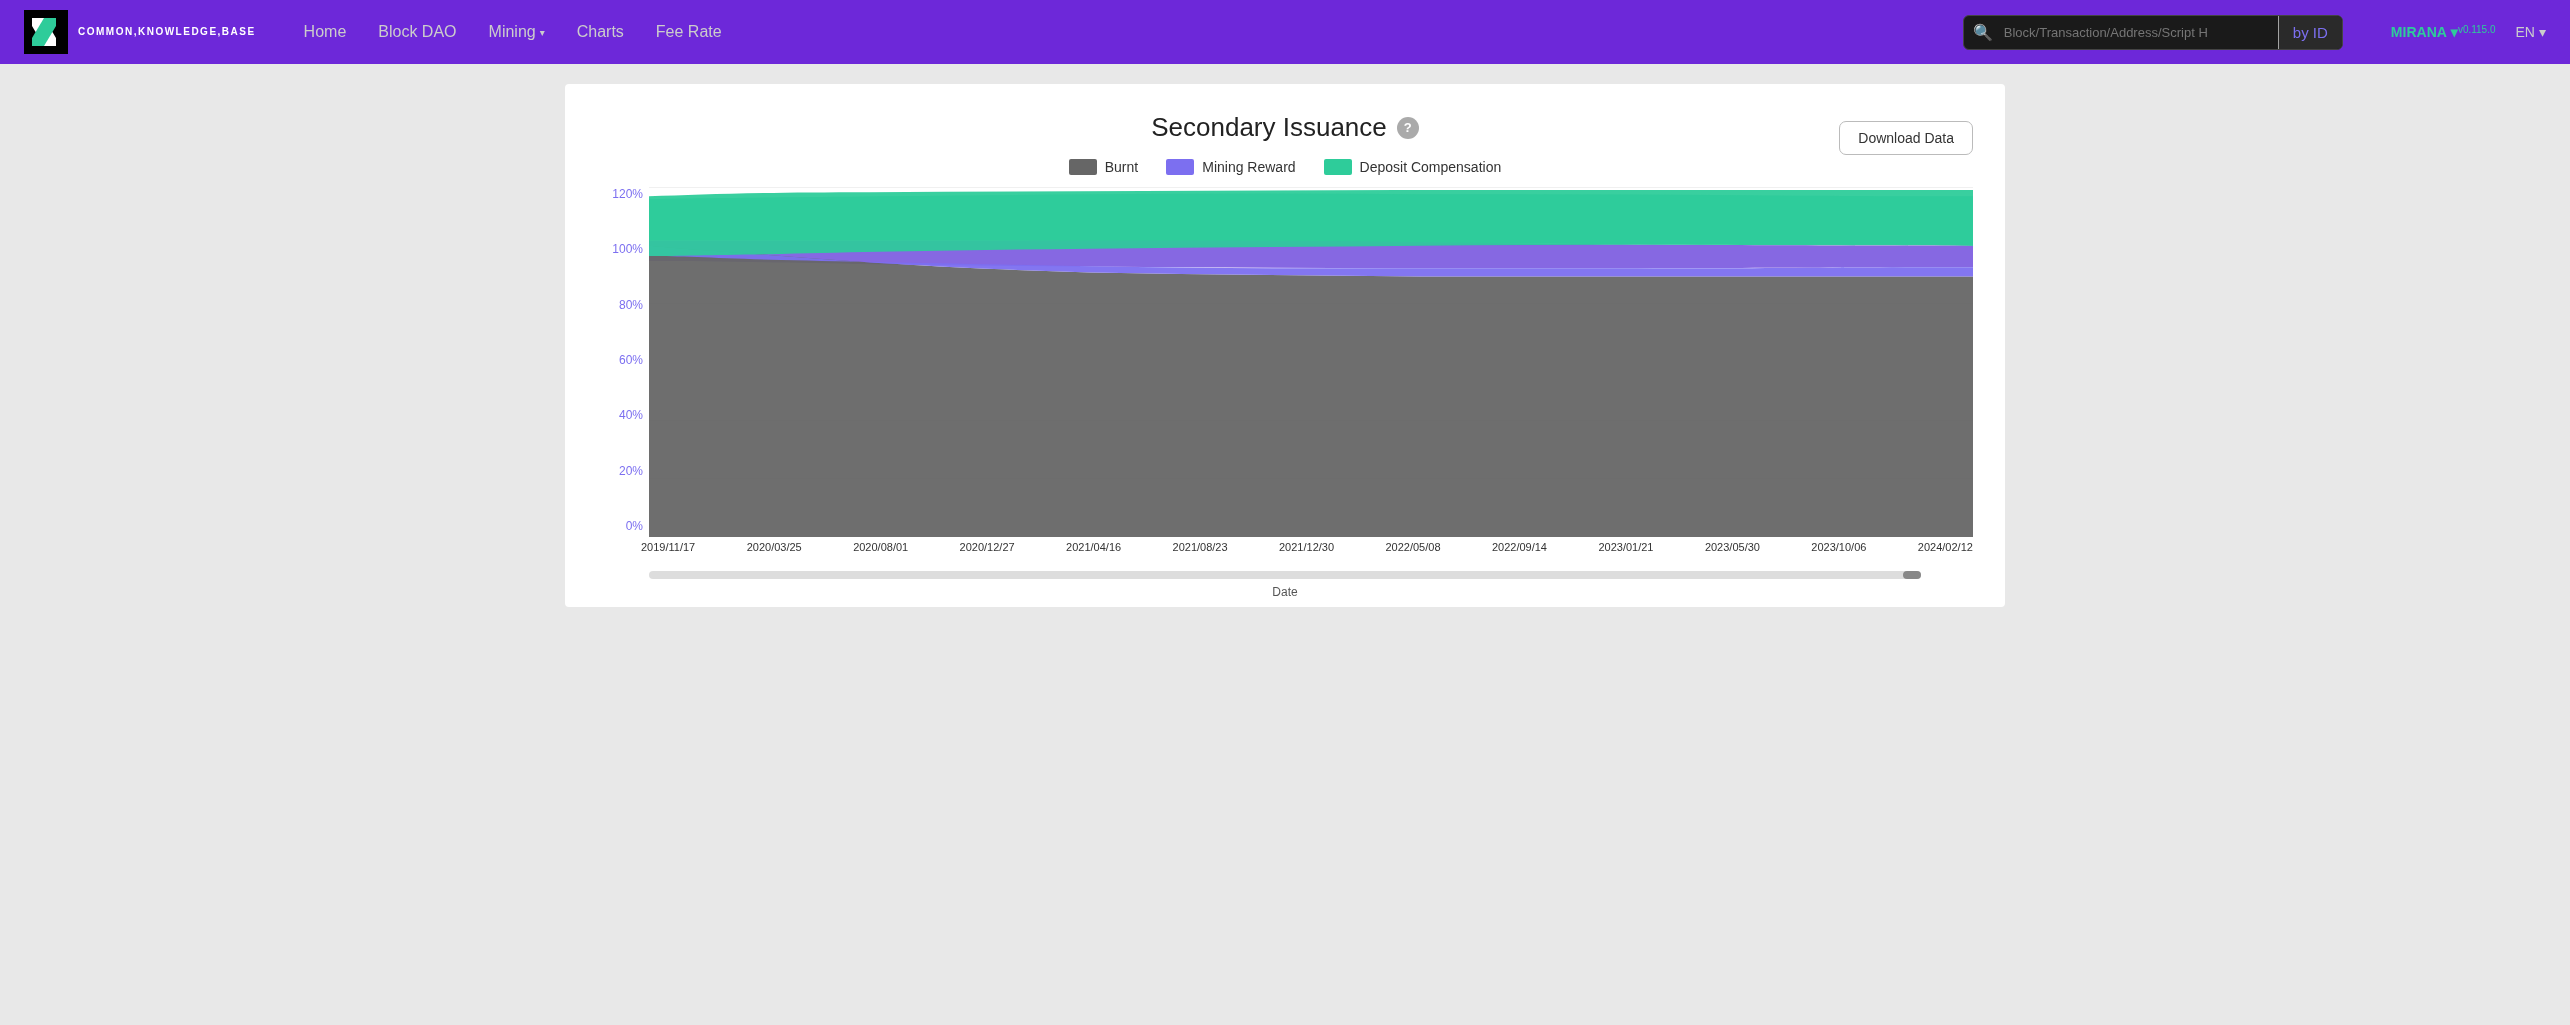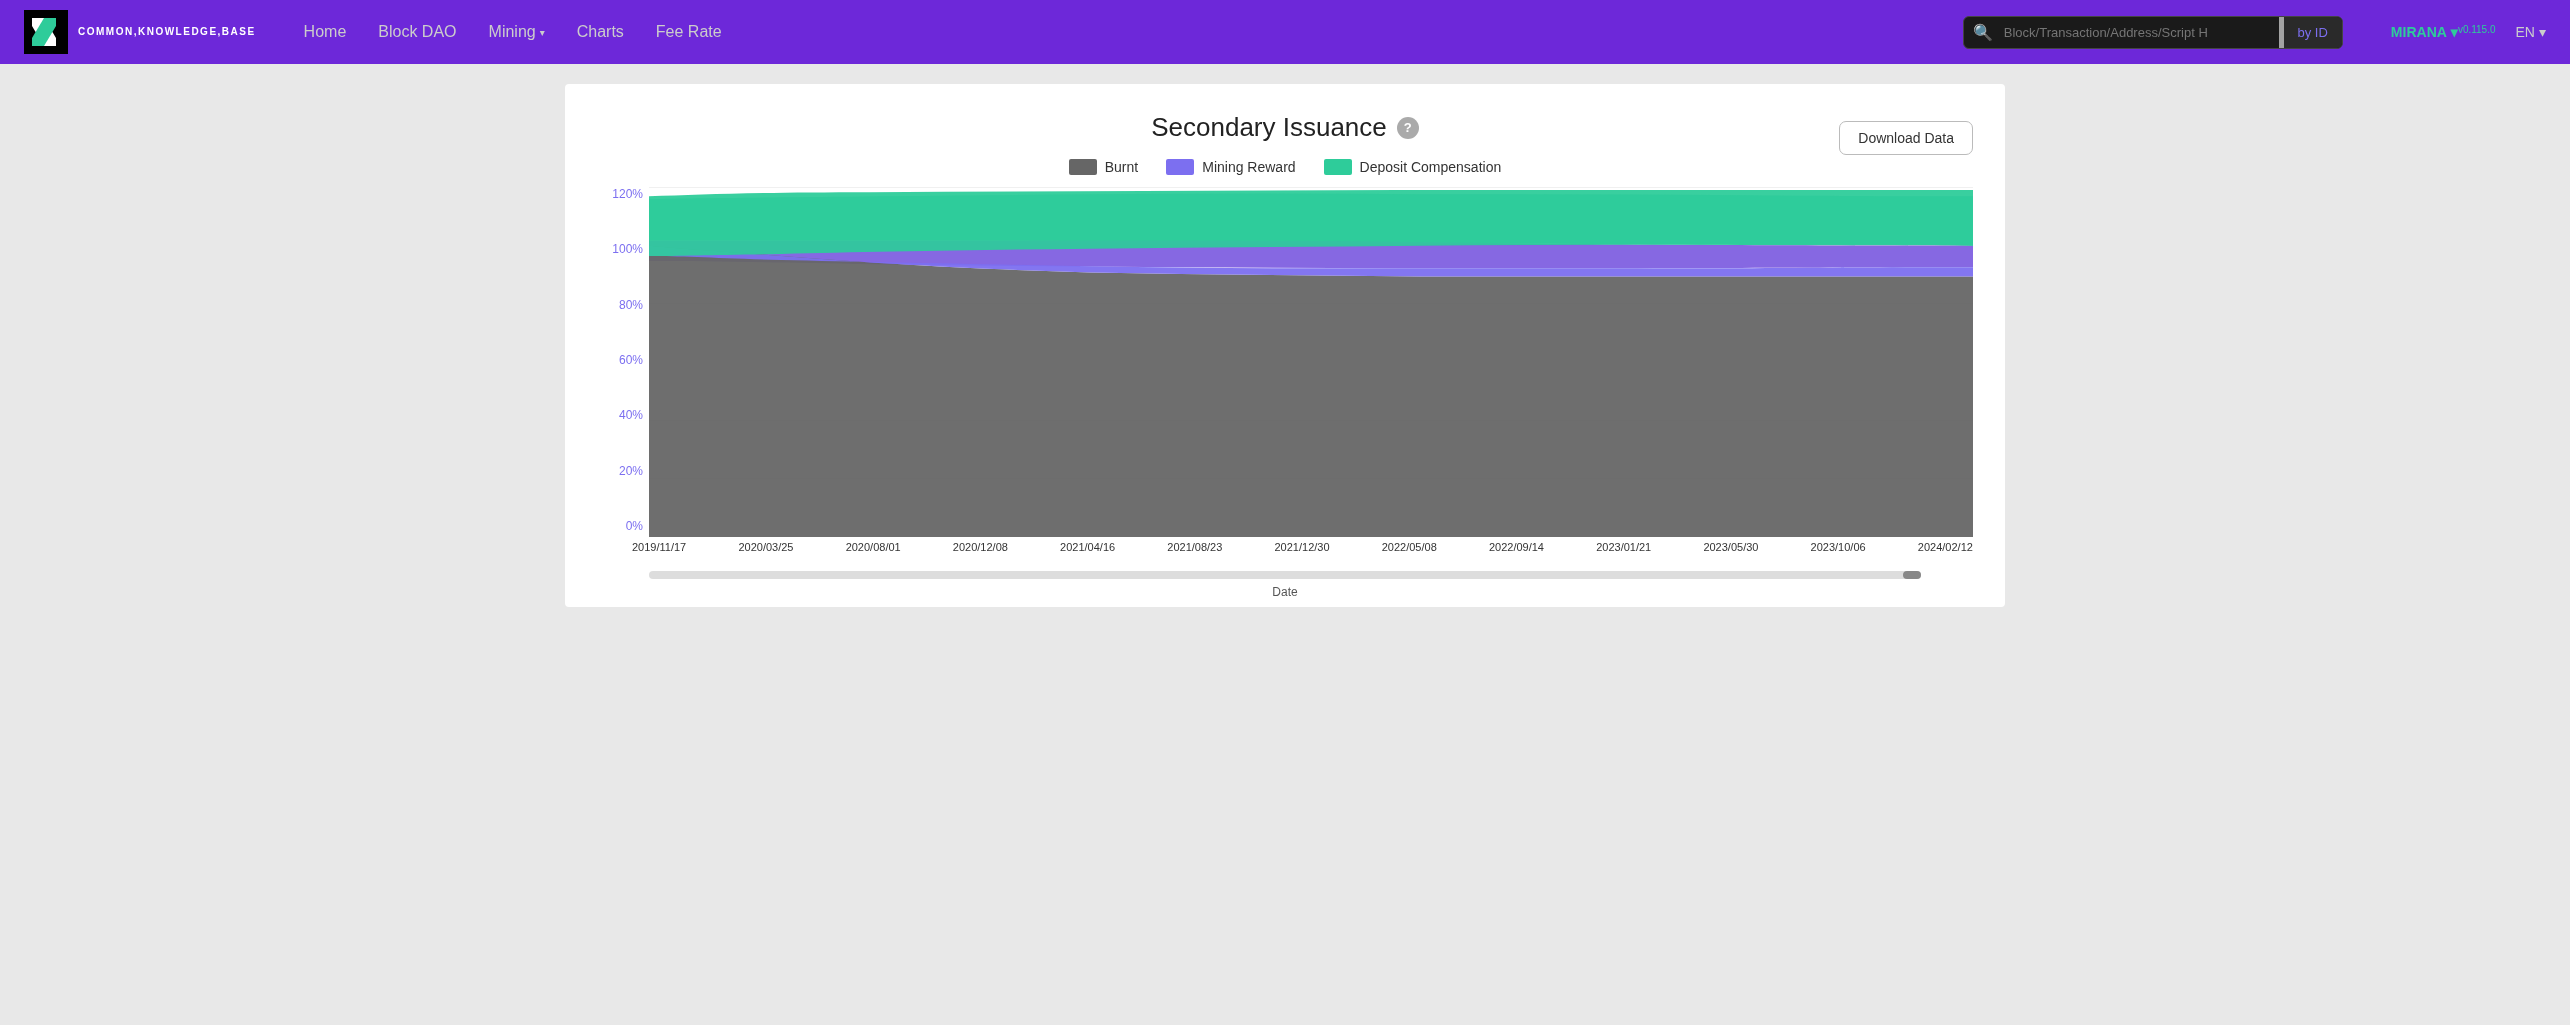--- a/index.html
+++ b/index.html
@@ -67,23 +67,23 @@
       border: none;
       outline: none;
       color: #aaa;
       font-size: 13px;
       flex: 1;
       padding: 8px 0;
     }
     .by-id-btn {
       background: #2a2a2a;
       border: none;
-      border-left: 5px solid #a3a3a3;
+      border-left: 1px solid #a3a3a3;
       color: #7c6ff0;
-      font-size: 13px;
+      font-size: 15px;
       padding: 8px 14px;
       cursor: pointer;
       white-space: nowrap;
     }
     .nav-right {
       display: flex;
       align-items: center;
       gap: 20px;
       margin-left: 16px;
     }
@@ -214,21 +214,21 @@
     }
     .chart-plot {
       position: absolute;
       left: 52px;
       right: 0;
       top: 0;
       bottom: 30px;
     }
     .x-axis {
       position: absolute;
-      left: 35px;
+      left: 44px;
       right: 0;
       bottom: 0;
       height: 30px;
       display: flex;
       justify-content: space-between;
       align-items: flex-start;
       padding-top: 4px;
     }
     .x-label {
       font-size: 11px;
@@ -417,21 +417,21 @@
             Z
           " fill="#2ecc9a" opacity="0.92"></path>
 
         </svg>
       </div>
 
       <div class="x-axis">
         <span class="x-label">2019/11/17</span>
         <span class="x-label">2020/03/25</span>
         <span class="x-label">2020/08/01</span>
-        <span class="x-label">2020/12/08</span>
+        <span class="x-label">2020/12/27</span>
         <span class="x-label">2021/04/16</span>
         <span class="x-label">2021/08/23</span>
         <span class="x-label">2021/12/30</span>
         <span class="x-label">2022/05/08</span>
         <span class="x-label">2022/09/14</span>
         <span class="x-label">2023/01/21</span>
         <span class="x-label">2023/05/30</span>
         <span class="x-label">2023/10/06</span>
         <span class="x-label">2024/02/12</span>
       </div>

